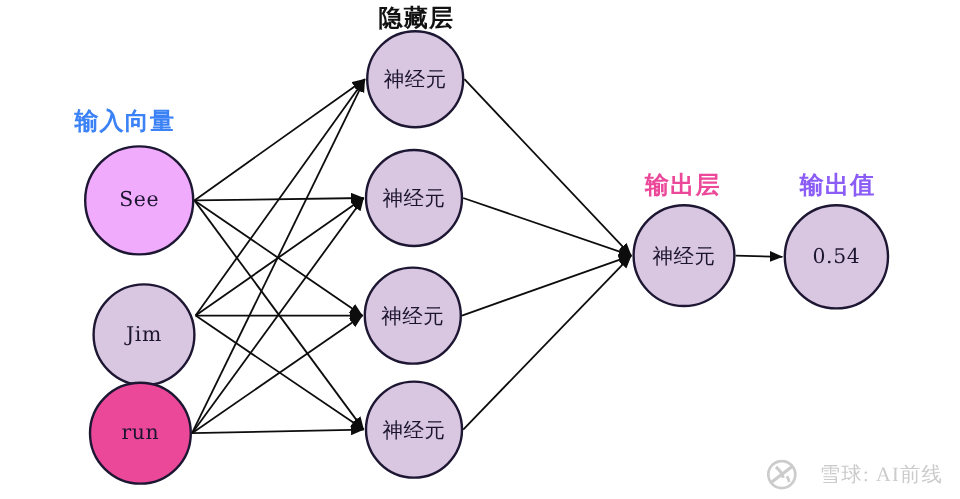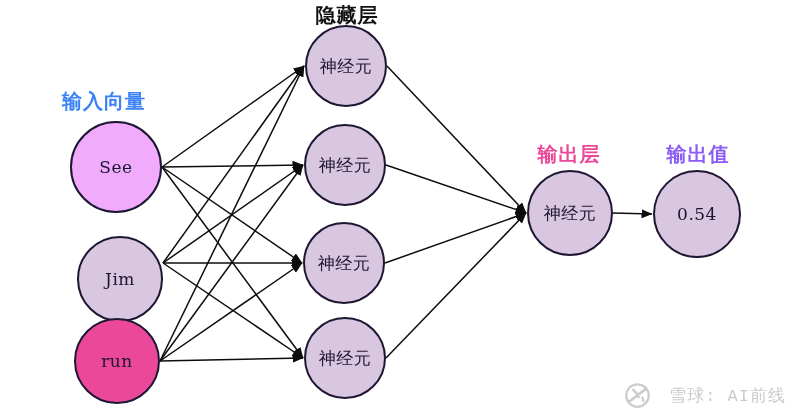--- a/index.html
+++ b/index.html
@@ -43,21 +43,21 @@
   }
   .watermark {
     position: absolute;
     right: 14px; bottom: 7px;
     display: flex;
     align-items: center;
     gap: 18px;
     font-size: 17px;
     letter-spacing: 1px;
     color: #cbcbcb;
-    font-family: Liberation Mono, monospace;
+    font-family: Liberation Serif, serif;
     user-select: none;
   }
   .wm-icon { display: block; }
 </style>
 </head>
 <body>
 
 <div class="canvas">
 
   <svg id="edges-svg" width="800" height="416" viewBox="0 0 800 416" xmlns="http://www.w3.org/2000/svg">

